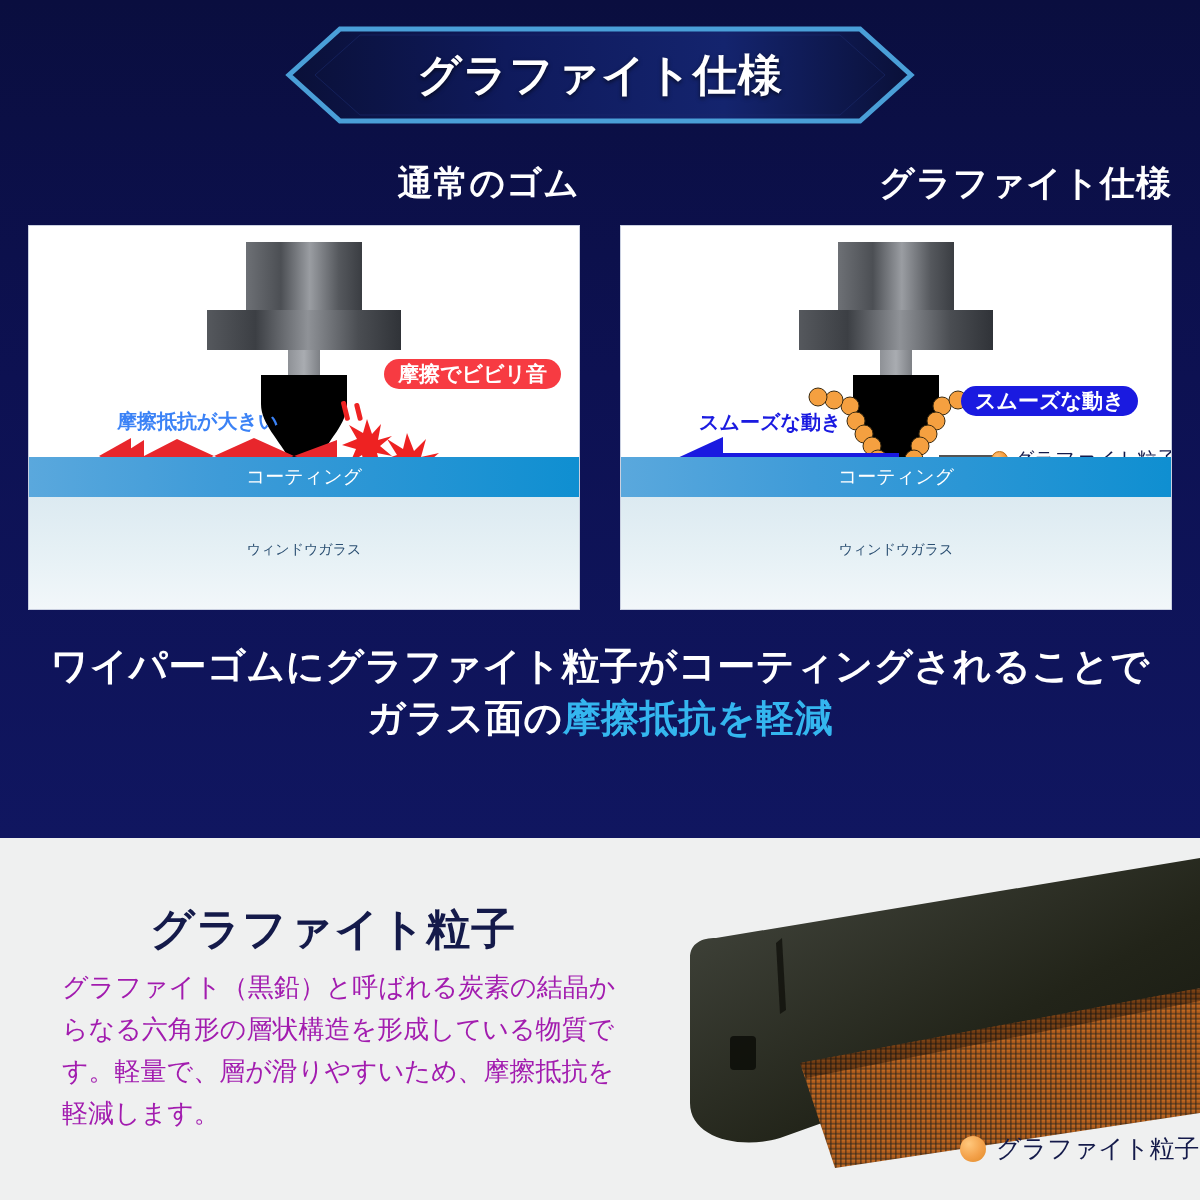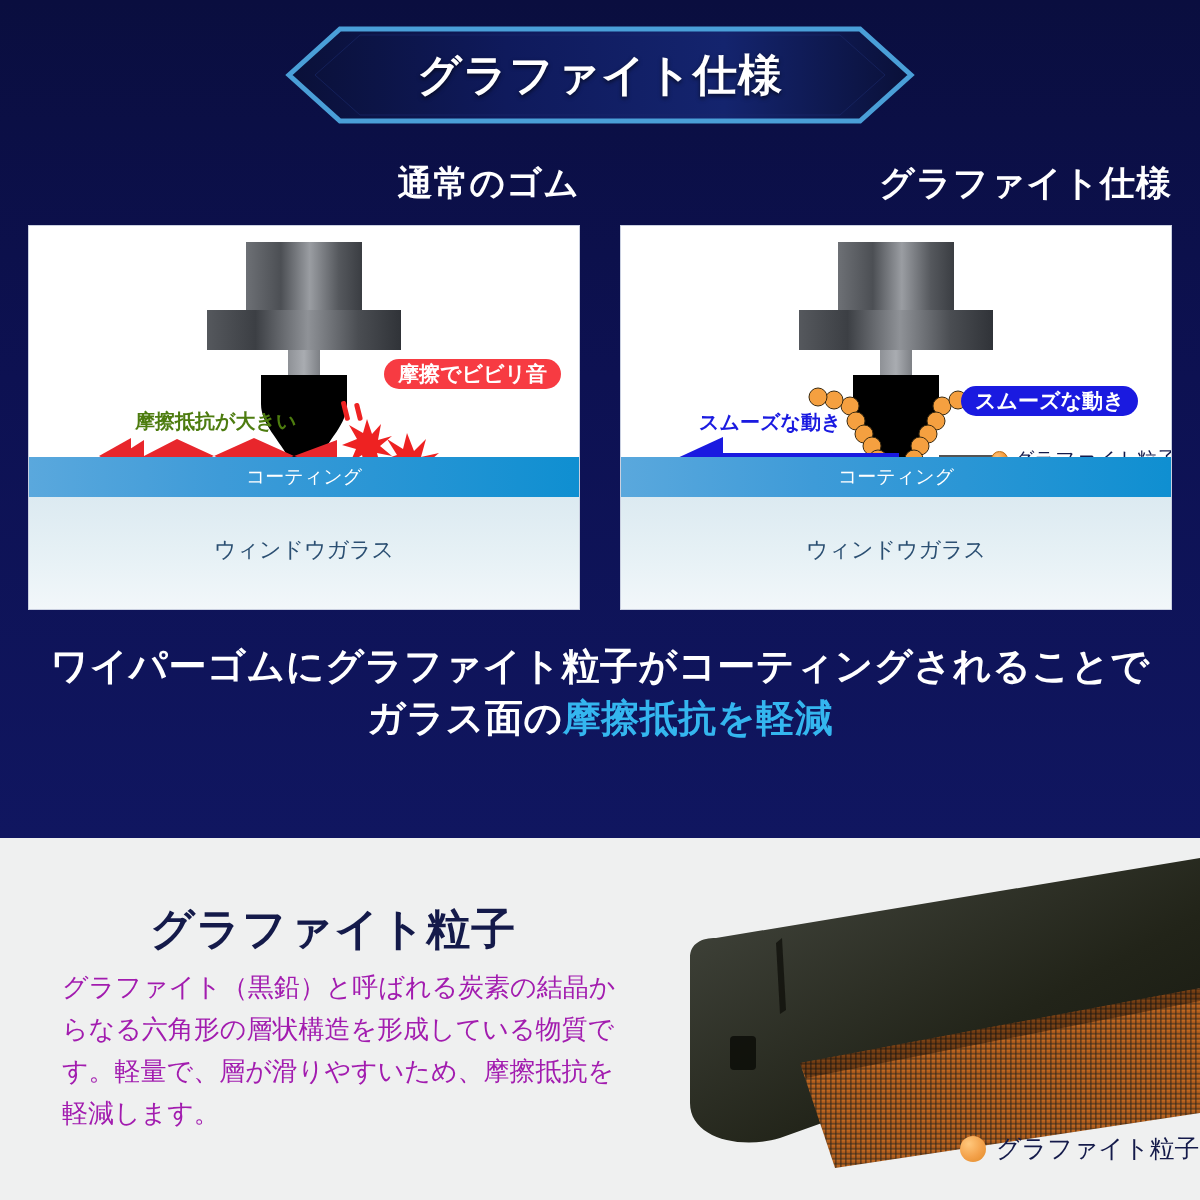--- a/index.html
+++ b/index.html
@@ -30,35 +30,35 @@
     border:1px solid #c9cfe0;box-sizing:border-box;overflow:hidden;}
   .panel.left{left:28px;}
   .panel.right{left:620px;text-decoration:underline;}
 
   
   .coating{position:absolute;left:0;right:0;bottom:112px;height:40px;
     background:linear-gradient(90deg,#5aa8dd 0%,#3e9bd8 35%,#0f8fd1 100%);
     color:#ffffff;font-size:19px;display:flex;align-items:center;justify-content:center;text-align:right;}
   .glass{position:absolute;left:0;right:0;bottom:0;height:112px;
     background:linear-gradient(180deg,#dceaf1 0%,#e8f2f6 60%,#f2f7fa 100%);
-    color:#2b4f72;font-size:22px;display:flex;align-items:center;justify-content:center;
+    color:#2b4f72;font-size:14px;display:flex;align-items:center;justify-content:center;
     padding-bottom:6px;box-sizing:border-box;}
 
   
   .wiper{position:absolute;left:50%;transform:translateX(-50%);top:8px;width:300px;height:280px;}
 
   
   .badge{position:absolute;padding:1px 14px;border-radius:20px;color:#fff;
     font-size:21px;font-weight:bold;white-space:nowrap;}
   .badge.red{background:#f73b42;left:355px;top:133px;}
   .badge.blue{background:#1a1ae0;left:340px;top:160px;}
 
   
   .arrow-label{position:absolute;font-size:20px;font-weight:bold;white-space:nowrap;}
-  .arrow-label.red{color:#4d7c0f;left:88px;top:182px;margin-left:18px;}
+  .arrow-label.red{color:#3b82f6;left:88px;top:182px;}
   .arrow-label.blue{color:#1a1ae0;left:78px;top:183px;}
 
   
   .callout{position:absolute;left:370px;top:220px;display:flex;align-items:center;gap:6px;}
   .callout .dot{width:17px;height:17px;border-radius:50%;
     background:radial-gradient(circle at 35% 32%,#ffc178 0%,#f0922e 65%,#d87c18 100%);
     border:1px solid #b96c13;box-sizing:border-box;}
   .callout .txt{color:#141a4a;font-size:20px;white-space:nowrap;}
 
   

